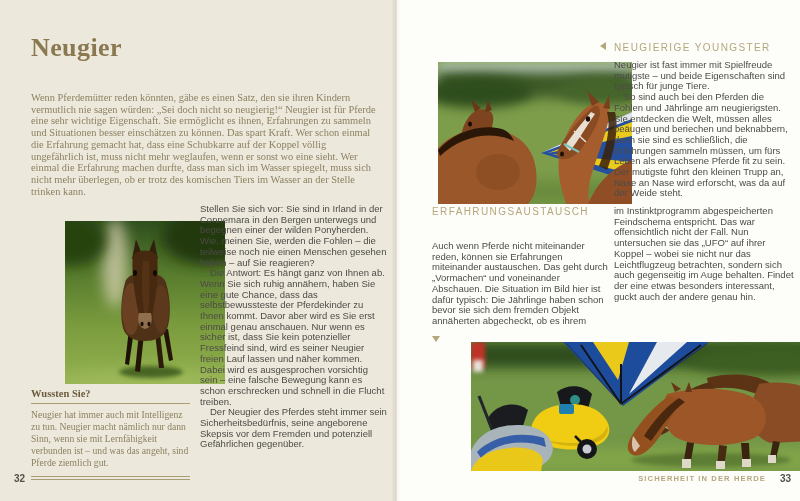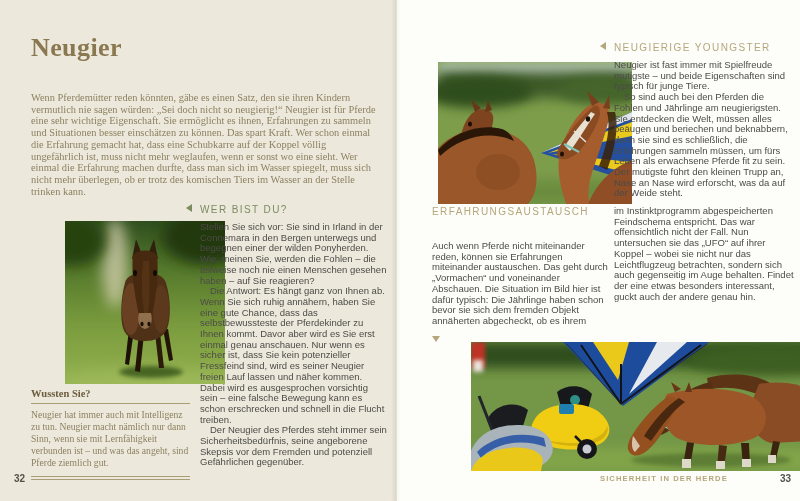--- a/index.html
+++ b/index.html
@@ -45,21 +45,21 @@
 
   .wussten{left:31px;top:388px;width:159px;}
   .wussten h3{font-family:"Liberation Serif","DejaVu Serif",serif;font-size:10.5px;font-weight:700;color:#6b5c3e;}
   .wussten .rule{height:0;border-top:1px solid #a89d74;margin:4px 0 5px 0;}
   .wussten p{font-family:"Liberation Serif","DejaVu Serif",serif;font-size:9.6px;line-height:12.1px;color:#8d8162;}
   .wussten .double-rule{height:2px;border-top:1px solid #a89d74;border-bottom:1px solid #a89d74;margin-top:7px;}
 
   .pagenum{font-size:10px;font-weight:700;color:#55524c;}
   .pn-left{left:14px;top:473px;}
   .pn-right{left:780px;top:473px;text-align:right;}
-  .footer-label{left:600px;top:474px;width:166px;font-size:7.6px;
+  .footer-label{left:600px;top:474px;width:166px;text-align:right;font-size:7.6px;
     letter-spacing:1.1px;color:#b5a67c;font-weight:700;}
 </style>
 </head>
 <body>
 
 <div class="spread">
 
   <section class="page-left">
     <h1 class="abs chapter-title">Neugier</h1>
     <p class="abs intro">Wenn Pferdemütter reden könnten, gäbe es einen Satz, den sie ihren Kindern vermutlich nie sagen würden: „Sei doch nicht so neugierig!“ Neugier ist für Pferde eine sehr wichtige Eigenschaft. Sie ermöglicht es ihnen, Erfahrungen zu sammeln und Situationen besser einschätzen zu können. Das spart Kraft. Wer schon einmal die Erfahrung gemacht hat, dass eine Schubkarre auf der Koppel völlig ungefährlich ist, muss nicht mehr weglaufen, wenn er sonst wo eine sieht. Wer einmal die Erfahrung machen durfte, dass man sich im Wasser spiegelt, muss sich nicht mehr überlegen, ob er trotz des komischen Tiers im Wasser an der Stelle trinken kann.</p>
@@ -101,21 +101,20 @@
           <path d="M74,92 C72,100 74,107 80,108 C86,107 88,100 86,92 Z" fill="#8f6f4c"></path>
           <ellipse cx="77" cy="103" rx="1.6" ry="2.2" fill="#1c0f05"></ellipse>
           <ellipse cx="84" cy="103" rx="1.6" ry="2.2" fill="#1c0f05"></ellipse>
           <ellipse cx="70" cy="52" rx="2" ry="3" fill="#140a03"></ellipse>
           <ellipse cx="90" cy="52" rx="2" ry="3" fill="#140a03"></ellipse>
         </g>
       </svg>
     </figure>
 
     <div class="abs col col-wbd">
-      <h2 class="hdr hdr-green"><span class="tri-left"></span><span>WER BIST DU?</span></h2>
       <p>Stellen Sie sich vor: Sie sind in Irland in der Connemara in den Bergen unterwegs und begegnen einer der wilden Ponyherden. Wie, meinen Sie, werden die Fohlen – die teilweise noch nie einen Menschen gesehen haben – auf Sie reagieren?</p>
       <p class="ind">Die Antwort: Es hängt ganz von Ihnen ab. Wenn Sie sich ruhig annähern, haben Sie eine gute Chance, dass das selbstbewussteste der Pferdekinder zu Ihnen kommt. Davor aber wird es Sie erst einmal genau anschauen. Nur wenn es sicher ist, dass Sie kein potenzieller Fressfeind sind, wird es seiner Neugier freien Lauf lassen und näher kommen. Dabei wird es ausgesprochen vorsichtig sein – eine falsche Bewegung kann es schon erschrecken und schnell in die Flucht treiben.</p>
       <p class="ind">Der Neugier des Pferdes steht immer sein Sicherheitsbedürfnis, seine angeborene Skepsis vor dem Fremden und potenziell Gefährlichen gegenüber.</p>
     </div>
 
     <aside class="abs wussten">
       <h3>Wussten Sie?</h3>
       <div class="rule"></div>
       <p>Neugier hat immer auch mit Intelligenz zu tun. Neugier macht nämlich nur dann Sinn, wenn sie mit Lernfähigkeit verbunden ist – und was das angeht, sind Pferde ziemlich gut.</p>
       <div class="double-rule"></div>

